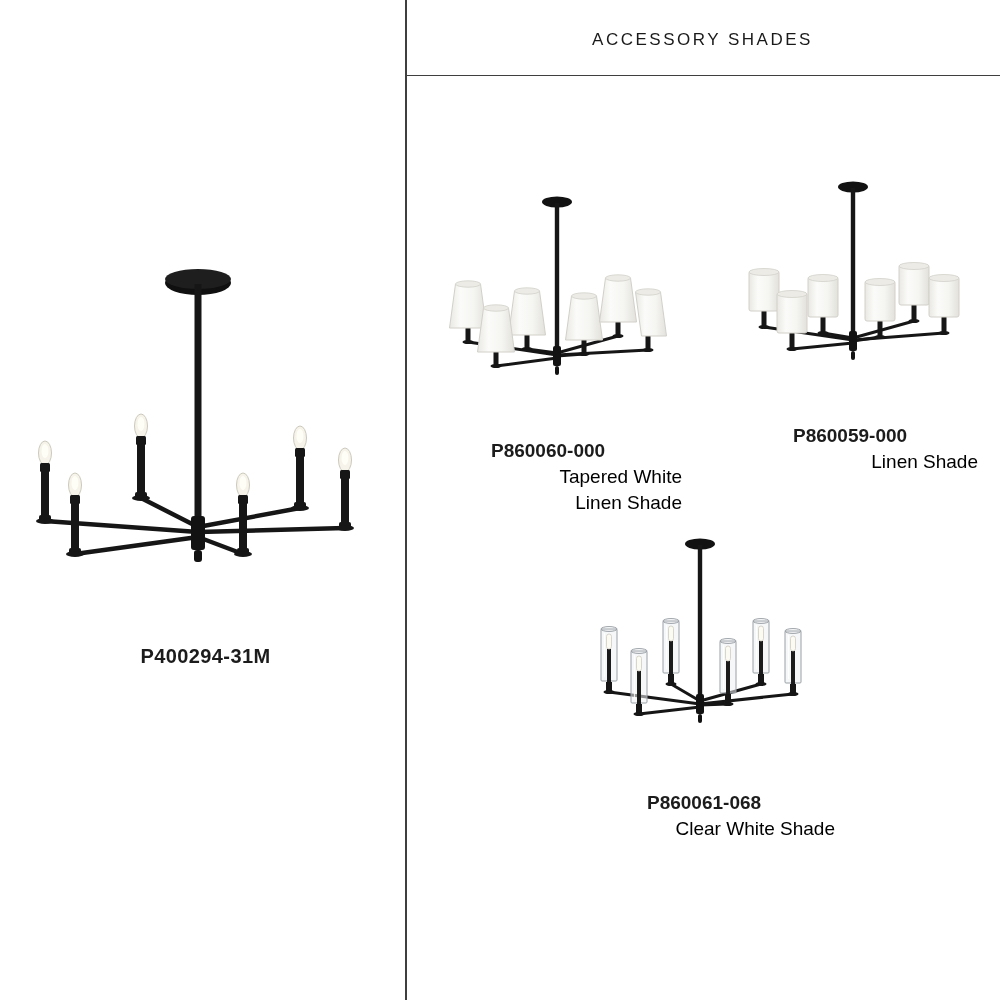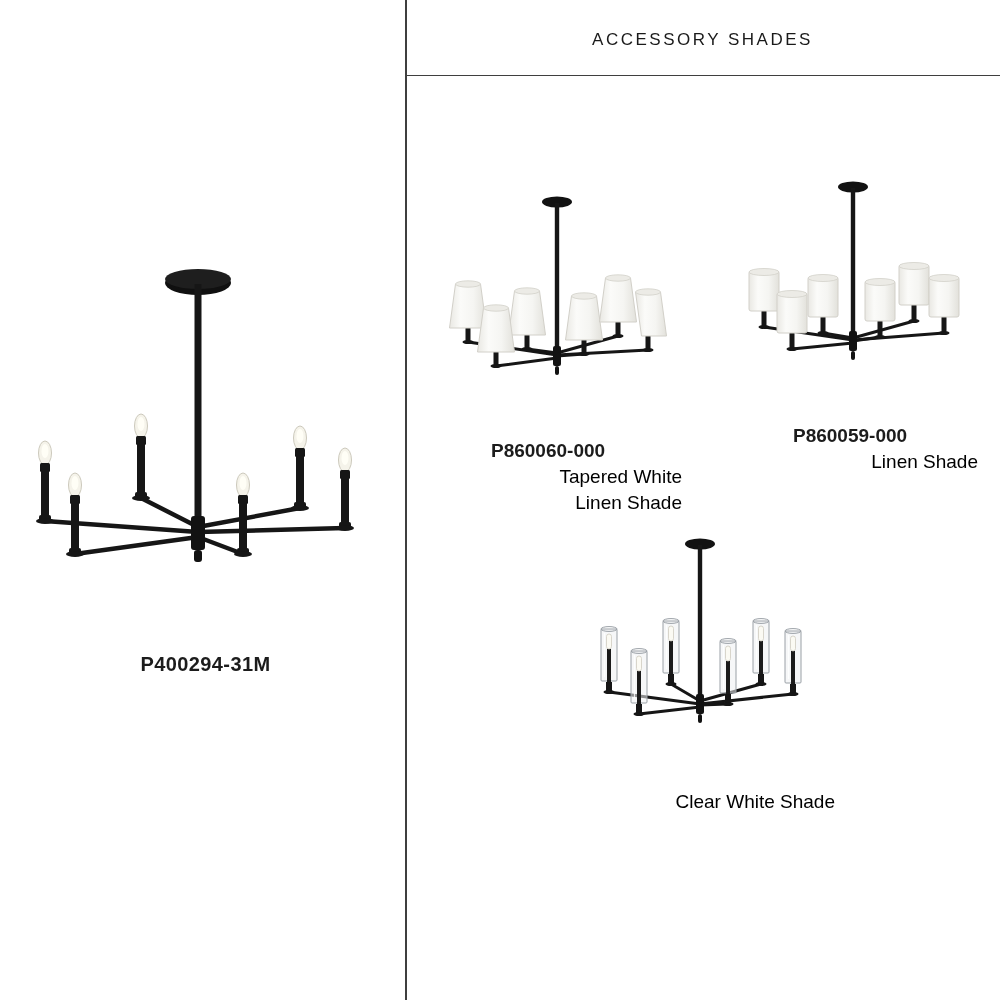--- a/index.html
+++ b/index.html
@@ -22,21 +22,21 @@
   }
   .section-title {
     position: absolute; left: 405px; top: 30px; width: 595px;
     text-align: center;
     font-size: 17px; font-weight: 400; letter-spacing: 2.5px;
     color: #1a1a1a;
   }
   figure { position: absolute; }
   .main-product { left: 18px; top: 256px; width: 375px; text-align: center; }
   .main-product figcaption {
-    margin-top: 22px;
+    margin-top: 14px;
     font-size: 20px; font-weight: 700; color: #1c1c1c; letter-spacing: 0.4px;
   }
   .acc figcaption { margin-top: 4px; text-align: left; }
   .acc .code { font-size: 19px; font-weight: 700; color: #1c1c1c; line-height: 27px; margin-left: 13px; }
   .acc .desc { font-size: 19px; font-weight: 400; color: #000000; line-height: 26px; text-align: right; }
   .acc-1 { left: 432px; top: 188px; width: 250px; }
   .acc-1 figcaption { padding-left: 46px; }
   .acc-2 { left: 728px; top: 173px; width: 250px; }
   .acc-2 figcaption { padding-left: 52px; }
   .acc-3 { left: 565px; top: 530px; width: 270px; }
@@ -327,17 +327,18 @@
         <rect x="225" y="154" width="6" height="10" fill="#161616"></rect>
           <ellipse cx="228" cy="164" rx="5.5" ry="2" fill="#161616"></ellipse>
         <rect x="220" y="101" width="16" height="52" rx="1" fill="#eef1f3" fill-opacity="0.55" stroke="#9aa0a6"></rect>
         <rect x="226" y="121" width="4" height="33" fill="#1b1b1b"></rect>
           <rect x="225.5" y="106" width="5" height="15" rx="2.5" fill="#fbfaf3" stroke="#cfccc0" stroke-width="0.8"></rect>
         <line x1="223.5" y1="105" x2="223.5" y2="149" stroke="#ffffff" stroke-opacity="0.8" stroke-width="1.2"></line>
         <ellipse cx="228" cy="101" rx="8" ry="2.4" fill="none" stroke="#9aa0a6"></ellipse>
       </g>
     </svg>
     <figcaption>
+      <div class="code">P860061-068</div>
       <div class="desc">Clear White Shade</div>
     </figcaption>
   </figure>
 
 </div>
 
 </body></html>

